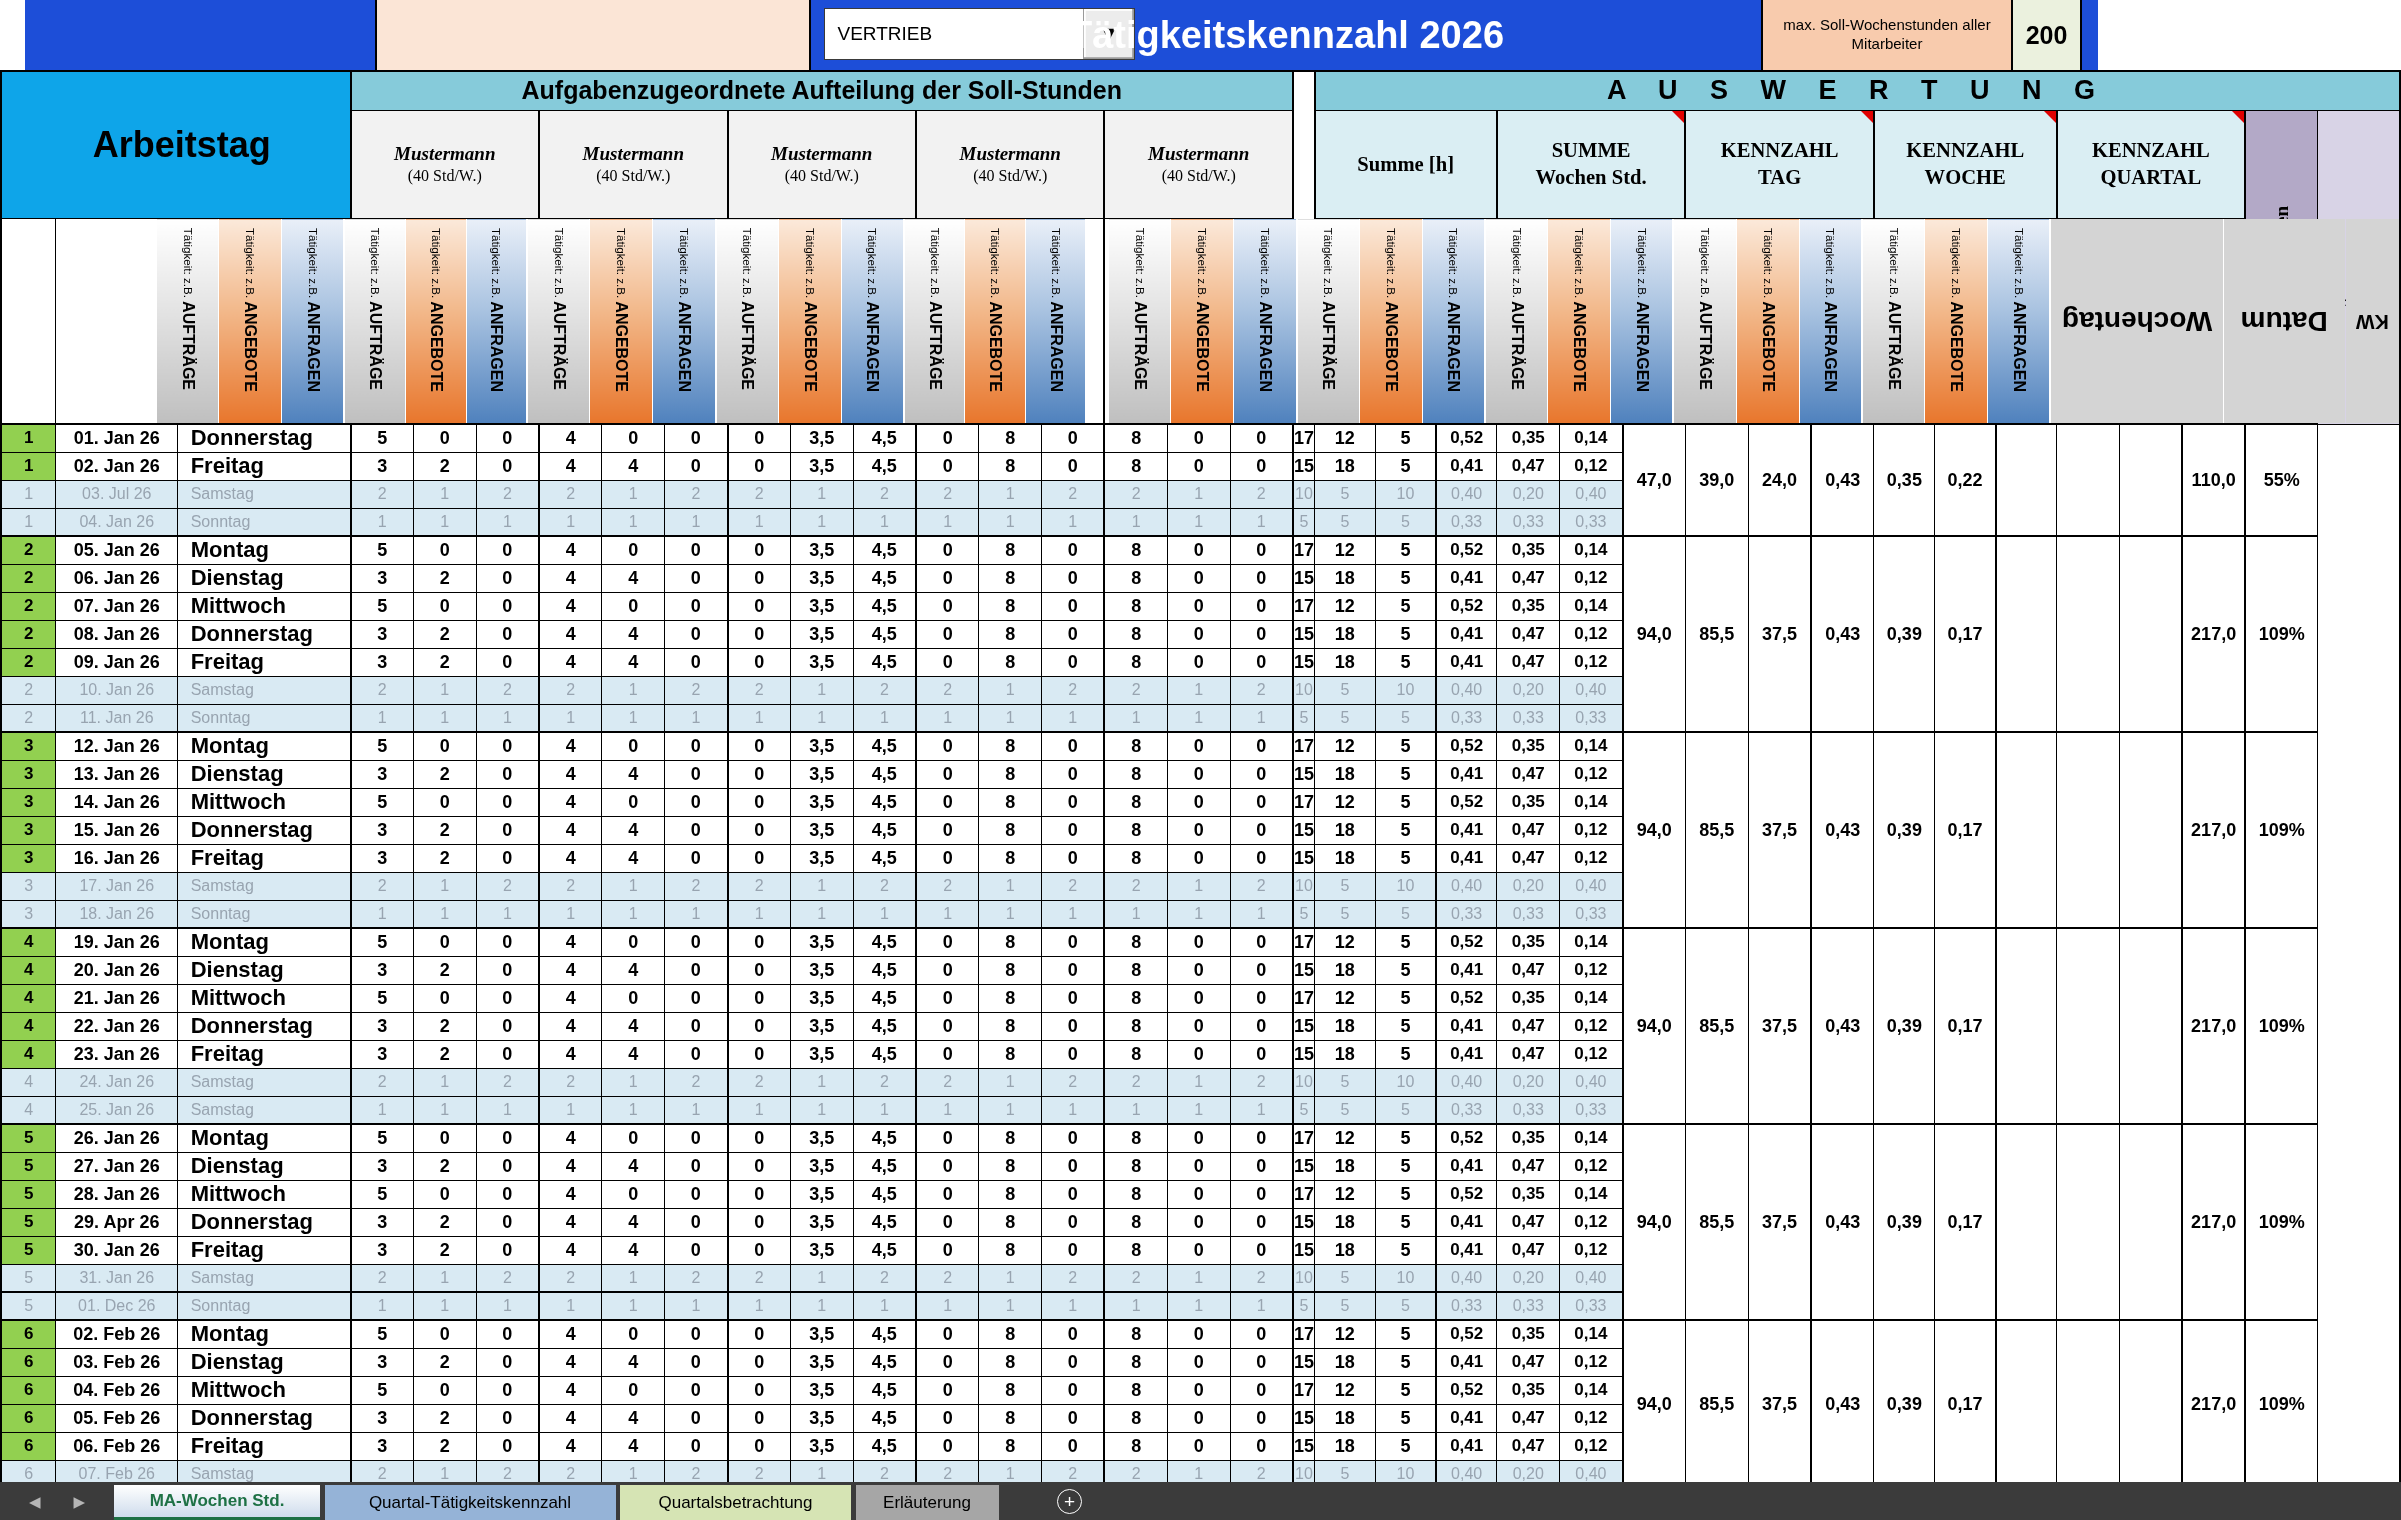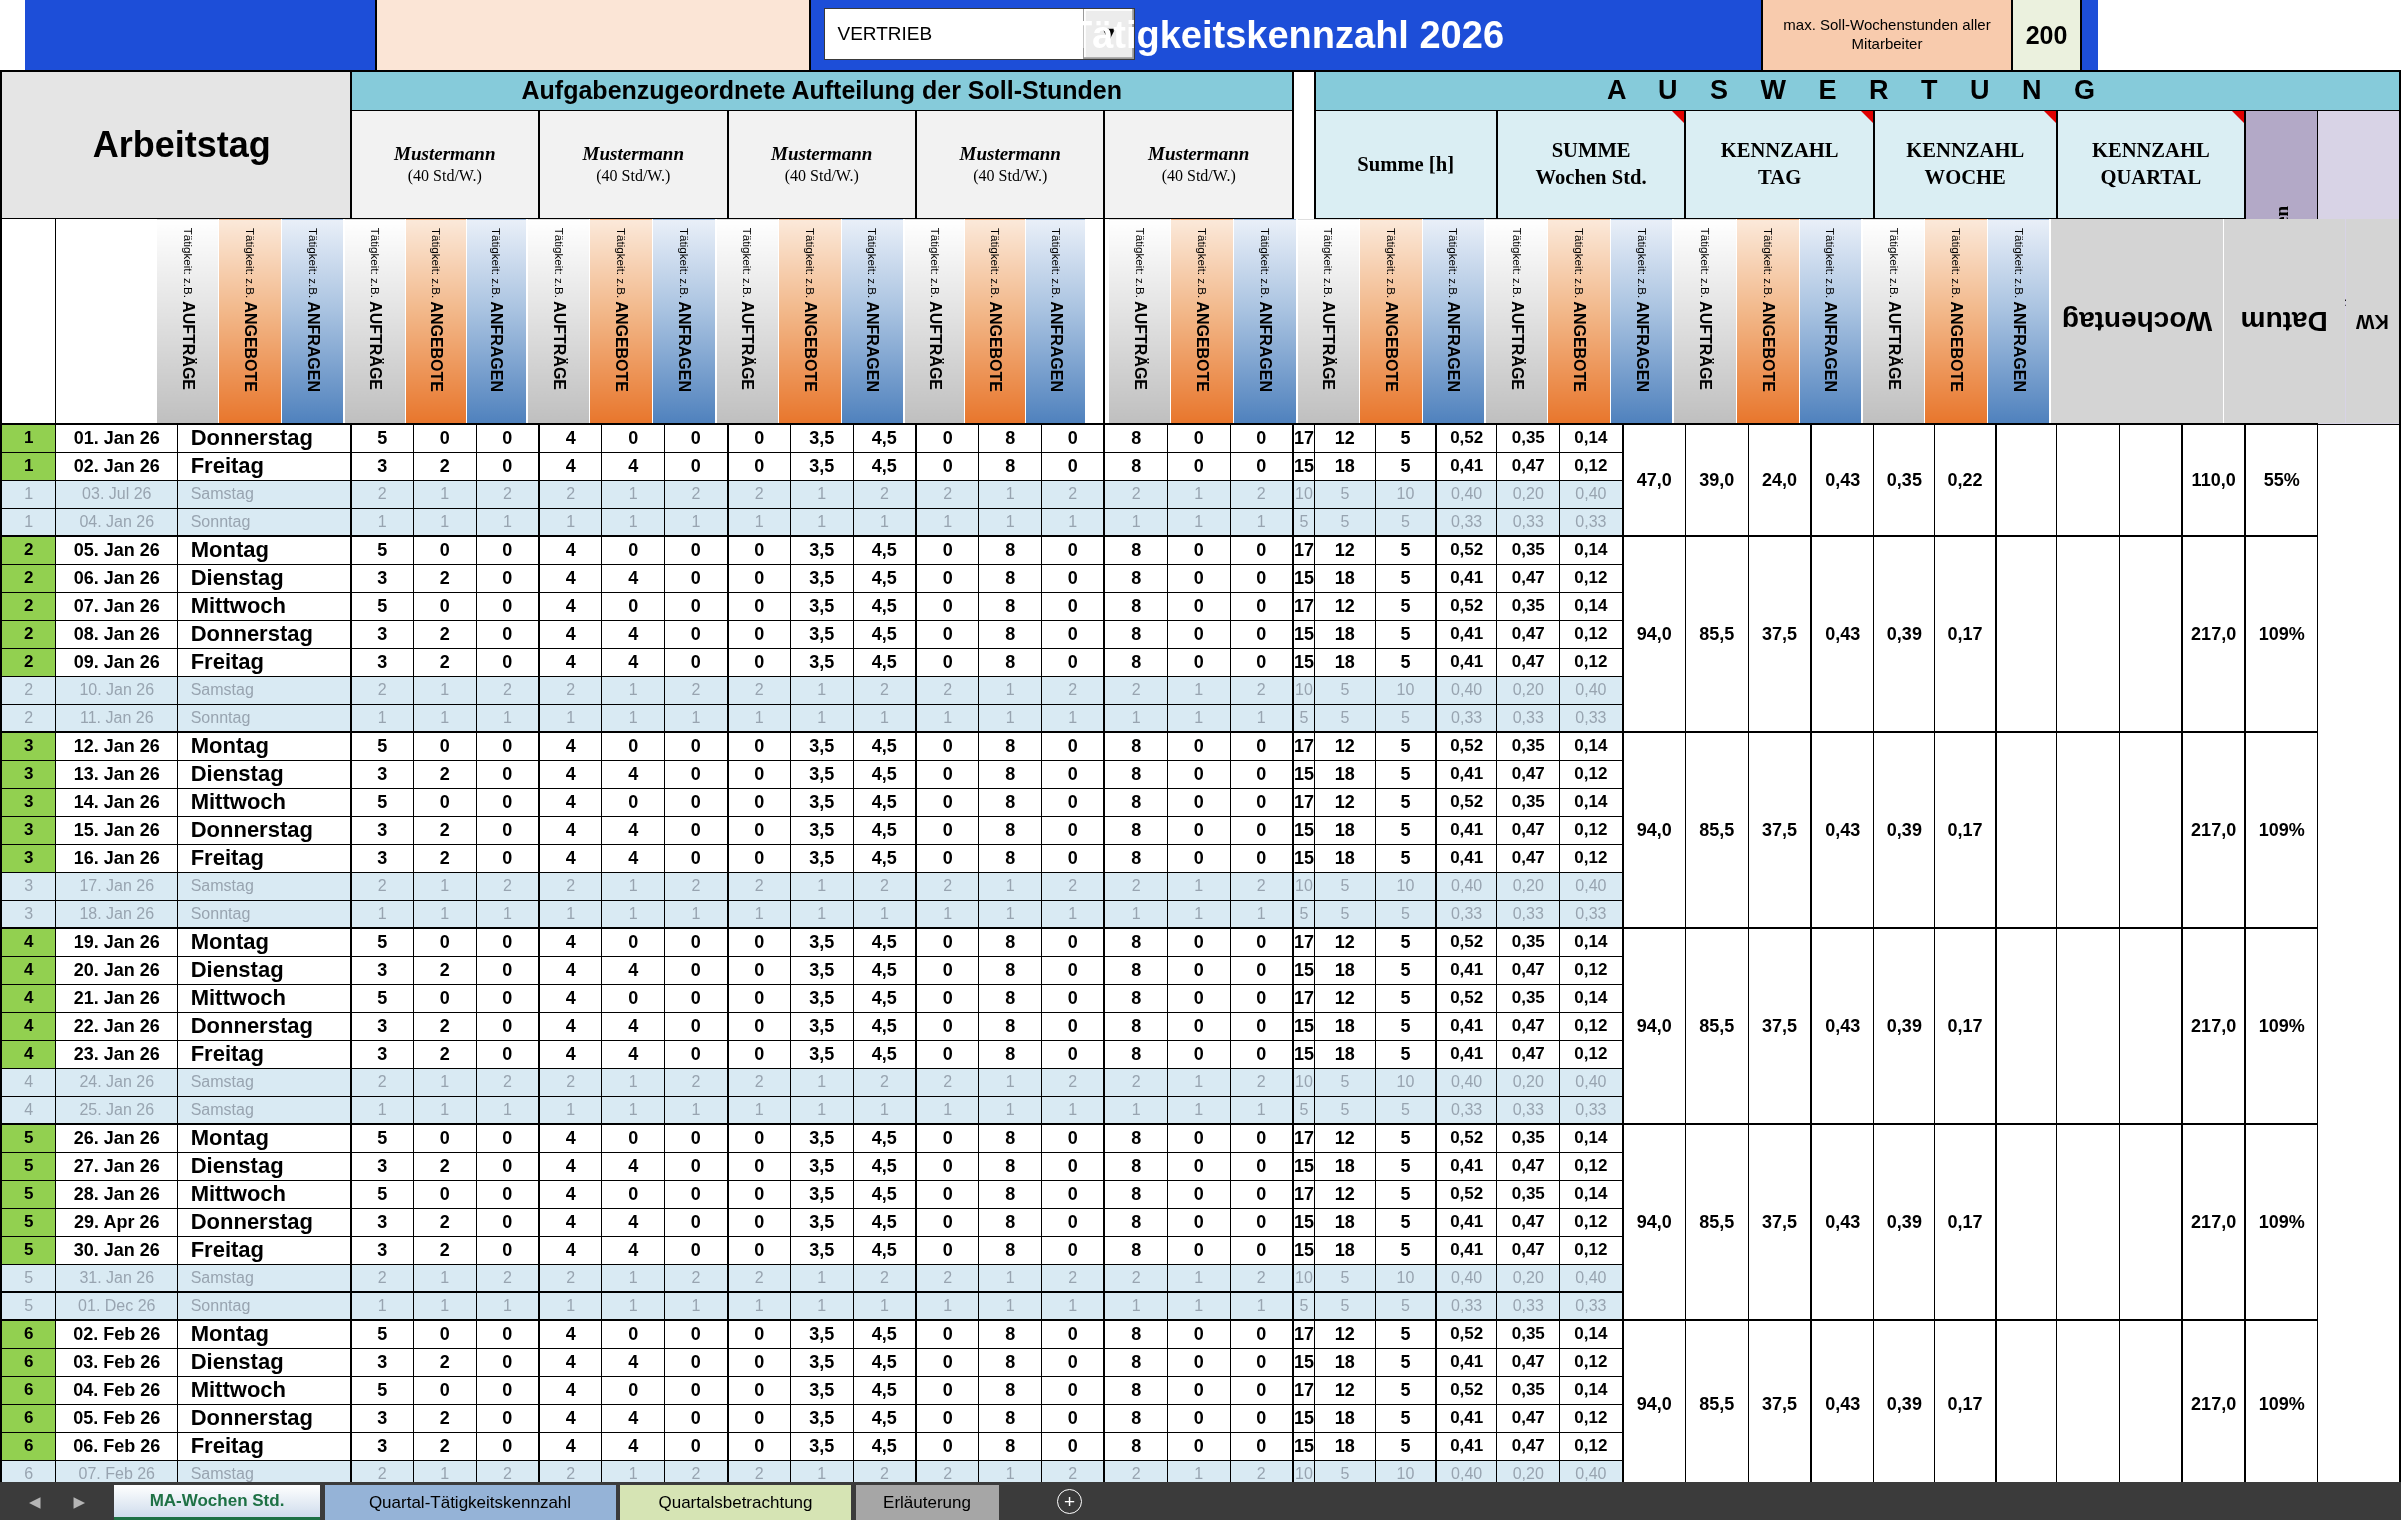--- a/index.html
+++ b/index.html
@@ -30,21 +30,21 @@
   
   table.sheet{position:absolute;left:0;top:70px;border-collapse:collapse;table-layout:fixed;
               border:2.7px solid #000;}
   td{border:1.8px solid #000;padding:0;overflow:hidden;text-align:center;vertical-align:middle;
      background:#fff;}
   td.gl{border-left:2.7px solid #000;}
 
   tr.band{height:39px;} tr.ghead{height:107px;font-family:Liberation Serif, serif;} tr.rot{height:206px;}
   tbody tr{height:28px;}
 
-  .arb{background:#e5e5e5;font-size:36px;font-weight:700;border-right:2.7px solid #000;padding-left:12px;}
+  .arb{background:#0ea5e9;font-size:36px;font-weight:700;border-right:2.7px solid #000;padding-left:12px;}
   .bandL,.bandR{background:#86cbda;font-weight:600;}
   .bandL{font-size:25px;border-left:2.7px solid #000;}
   .bandR{font-size:27px;font-weight:700;letter-spacing:12.5px;margin-top:8px;}
   .gapcol{background:#fff;border-left:2.7px solid #000;border-right:2.7px solid #000;}
 
   .emp{background:#f2f2f2;border-left:2.7px solid #000;}
   .emp-name{font-size:19px;font-weight:700;font-style:italic;}
   .emp-sub{font-size:16px;margin-top:1.8px;}
   .grp{background:#daeef3;font-size:20.6px;font-weight:700;line-height:1.3;white-space:pre-line;
        position:relative;border-left:2.7px solid #000;}

